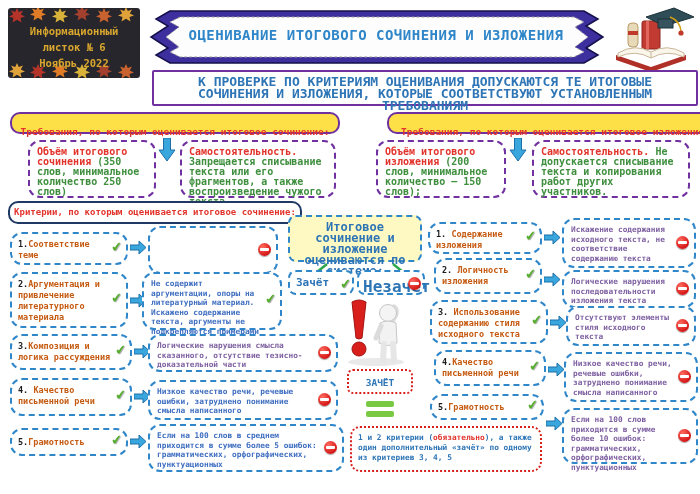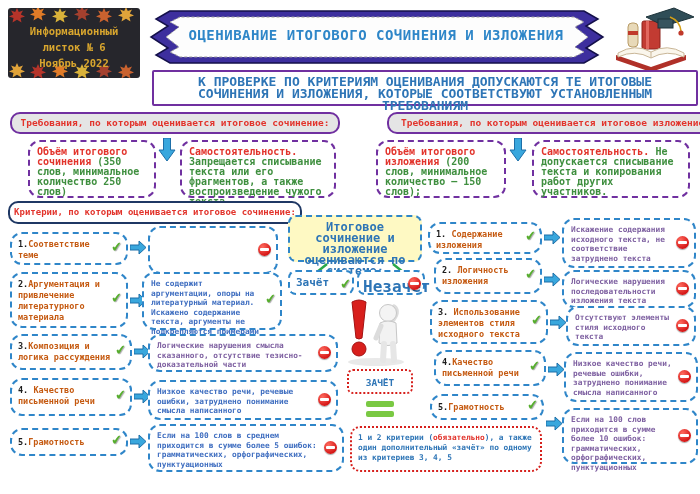--- a/index.html
+++ b/index.html
@@ -20,21 +20,21 @@
               color:#2e86c8;font-size:14px;letter-spacing:.5px;}
 
   
   #grad{left:608px;top:5px;width:88px;height:70px;}
 
   
   #subtitle{left:152px;top:70px;width:546px;height:36px;border:2.5px solid #7030a0;border-radius:2px;
             color:#2e75b6;font-size:13px;line-height:12px;text-align:center;padding:4px 10px;background:#fff;}
 
   .sec-header{border:2px solid #7030a0;border-radius:10px;color:#e2342c;font-size:9.5px;
-              text-align:center;padding-top:3px;background:#e5e5e5;}
+              text-align:center;padding-top:12px;background:#fde047;}
   .crit-header{border:2.5px solid #1f3864;border-radius:10px;color:#e2342c;font-size:9px;
                text-align:center;padding-top:4px;background:#fff;}
 
   .req-box{border:2px dashed #7030a0;border-radius:12px;padding:5px 7px;font-size:10px;line-height:10px;background:#fff;}
   .red-title{color:#e2342c;}
   .green-body{color:#3f8f3f;}
 
   .label-box{border:2px dashed #2f86c9;border-radius:12px;padding:5px 18px 4px 6px;
              font-size:8.5px;line-height:11px;background:#fff;}
   .label-num{color:#1c1c1c;}
@@ -249,38 +249,38 @@
   </div>
 
   <div class="abs label-box" style="left:428px;top:222px;width:114px;height:32px;">
     <span class="label-num">1.</span> <span class="label-txt">Содержание изложения</span>
     <span class="check check-abs">✔</span>
   </div>
   <svg class="flow-arrow" style="left:544px;top:230px;" width="17" height="15" viewBox="0 0 17 15">
       <polygon points="0,5 9,5 9,1 16,7.5 9,14 9,10 0,10" fill="#39a7dd" stroke="#1d6fa8"></polygon>
     </svg>
   <div class="abs desc-box desc-purple" style="left:562px;top:218px;width:134px;height:50px;">
-    <span>Искажение содержания исходного текста, не соответствие затруднено текста</span>
+    <span>Искажение содержания исходного текста, не соответствие содержанию текста</span>
     <span class="noentry noentry-abs"></span>
   </div>
 
   <div class="abs label-box" style="left:434px;top:258px;width:108px;height:36px;">
     <span class="label-num">2.</span> <span class="label-txt">Логичность изложения</span>
     <span class="check check-abs">✔</span>
   </div>
   <svg class="flow-arrow" style="left:544px;top:272px;" width="17" height="15" viewBox="0 0 17 15">
       <polygon points="0,5 9,5 9,1 16,7.5 9,14 9,10 0,10" fill="#39a7dd" stroke="#1d6fa8"></polygon>
     </svg>
   <div class="abs desc-box desc-purple" style="left:562px;top:270px;width:134px;height:38px;">
     <span>Логические нарушения последовательности изложения текста</span>
     <span class="noentry noentry-abs"></span>
   </div>
 
   <div class="abs label-box" style="left:430px;top:300px;width:118px;height:44px;">
-    <span class="label-num">3.</span> <span class="label-txt">Использование элементов стиля исходного текста</span>
+    <span class="label-num">3.</span> <span class="label-txt">Использование содержанию стиля исходного текста</span>
     <span class="check check-abs">✔</span>
   </div>
   <svg class="flow-arrow" style="left:550px;top:315px;" width="17" height="15" viewBox="0 0 17 15">
       <polygon points="0,5 9,5 9,1 16,7.5 9,14 9,10 0,10" fill="#39a7dd" stroke="#1d6fa8"></polygon>
     </svg>
   <div class="abs desc-box desc-purple" style="left:566px;top:306px;width:130px;height:40px;">
     <span>Отсутствуют элементы стиля исходного текста</span>
     <span class="noentry noentry-abs"></span>
   </div>
 

